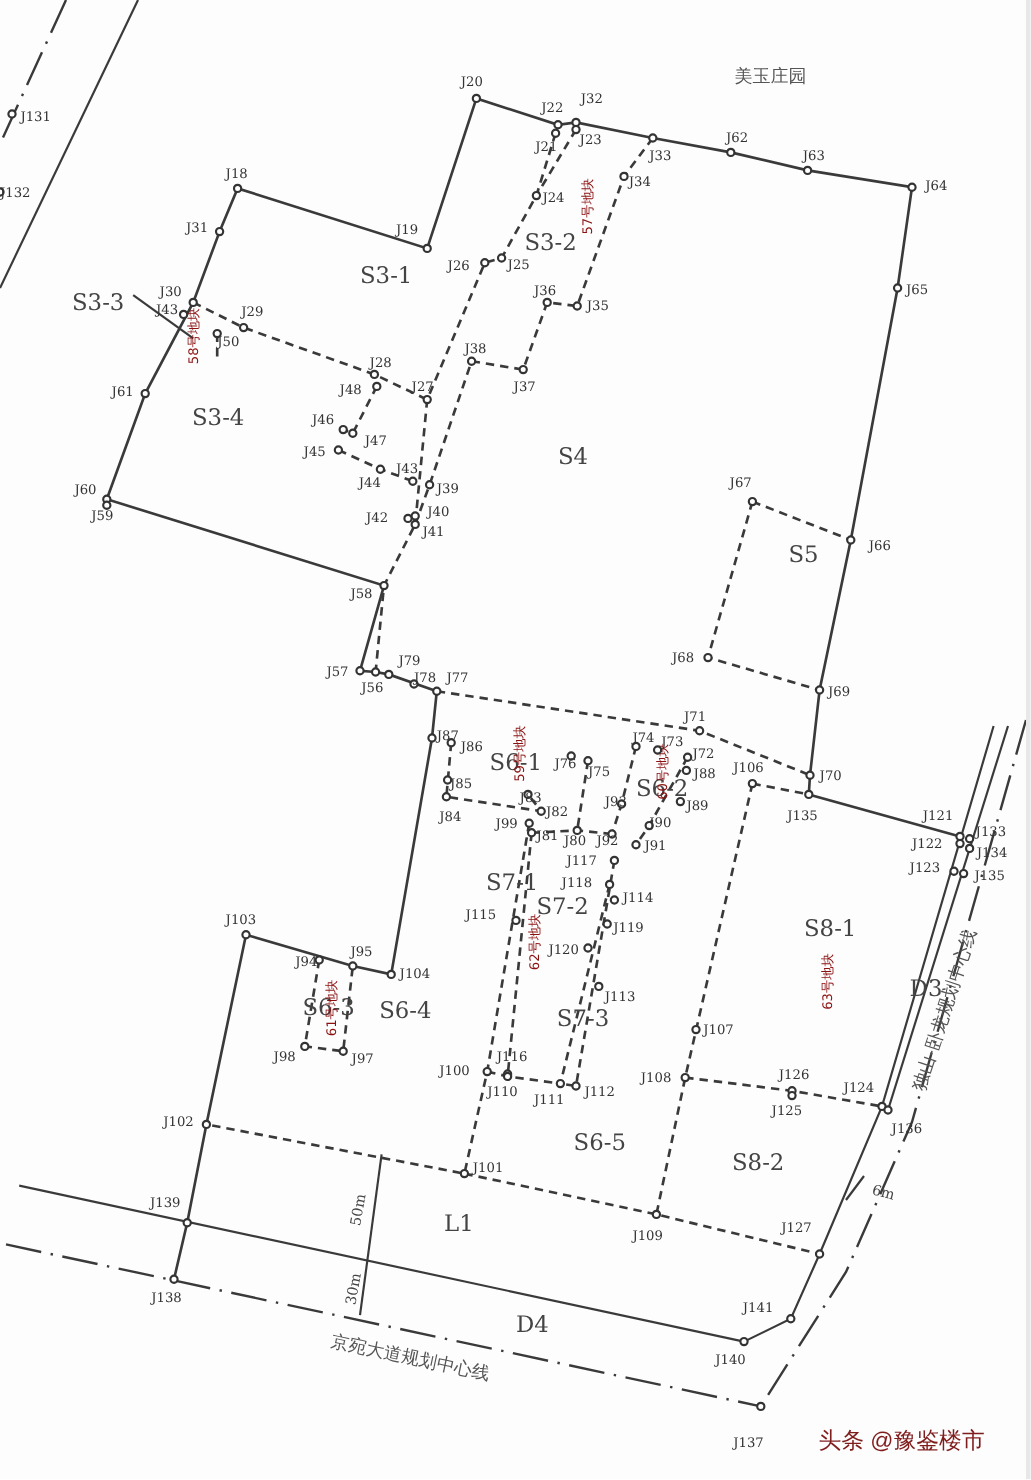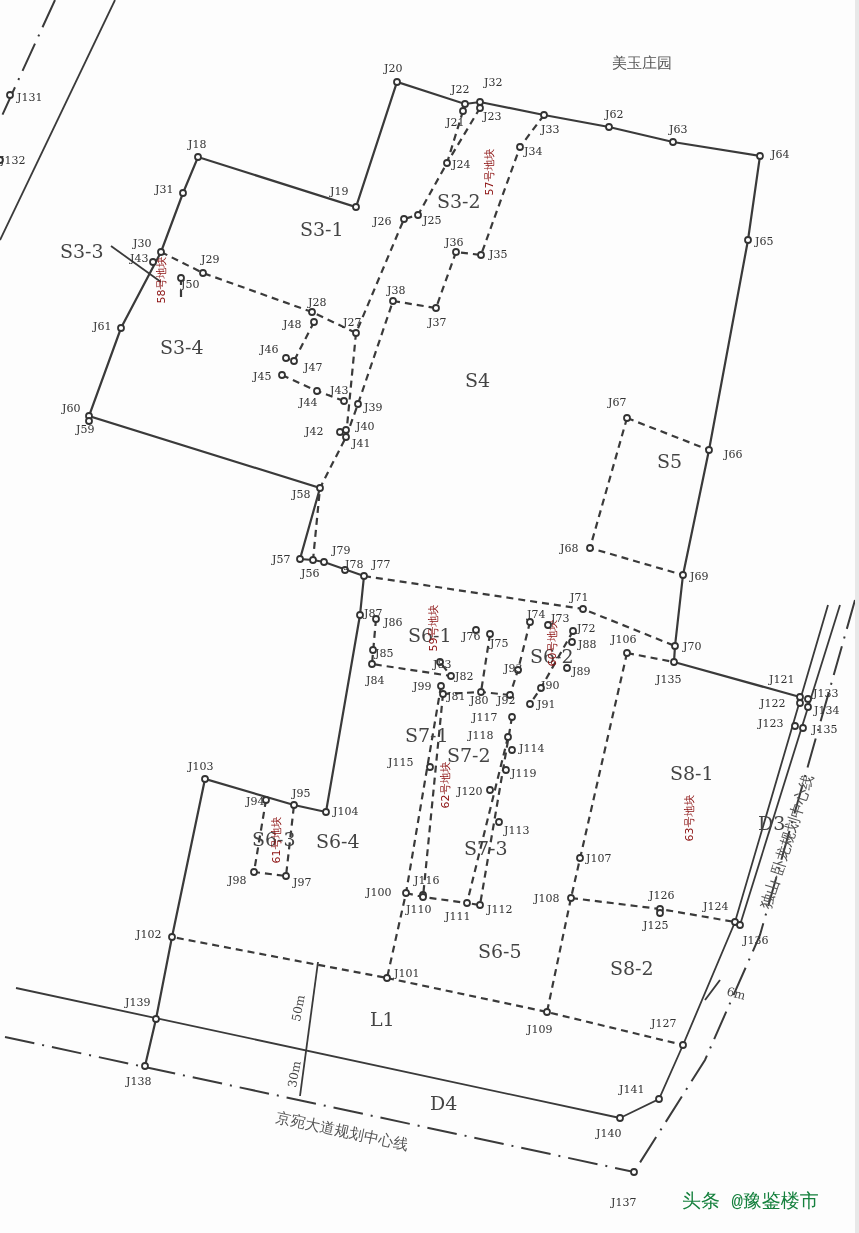--- a/index.html
+++ b/index.html
@@ -8,21 +8,21 @@
   .ln-solid { stroke:#3a3a3a; stroke-width:2.2; fill:none; }
   .ln-dash { stroke:#3a3a3a; stroke-width:2.2; fill:none; stroke-dasharray:7 5; }
   .ln-road { stroke:#3a3a3a; stroke-width:2; fill:none; stroke-dasharray:30 8 2 8; }
   .ln-thin { stroke:#3a3a3a; stroke-width:1.8; fill:none; }
   .pt { fill:#ffffff; stroke:#333; stroke-width:1.8; }
   .pt-lbl { font-family:"DejaVu Serif", serif; font-size:11px; fill:#333; }
   .zone-lbl { font-family:"DejaVu Serif", serif; font-size:19px; fill:#444; }
   .parcel-lbl { font-family:"DejaVu Sans", sans-serif; font-size:11px; fill:#8b1010; }
   .cn-lbl { font-family:"DejaVu Sans", sans-serif; font-size:15px; fill:#555; }
   .dim-lbl { font-family:"DejaVu Serif", serif; font-size:12px; fill:#444; }
-  #watermark { position:absolute; left:682px; top:1188px; font-family:Liberation Mono, monospace; font-size:19px; color:#15803d; }
+  #watermark { position:absolute; left:682px; top:1188px; font-family:Liberation Sans, sans-serif; font-size:19px; color:#7f1d1d; }
   #right-edge { position:absolute; right:0; top:0; width:4px; height:1233px; background:#e8e8e8; }
 </style>
 </head>
 <body>
 
 <div id="canvas">
   <svg id="map" viewBox="0 0 859 1233" xmlns="http://www.w3.org/2000/svg">
 
     <g>
       <path class="ln-thin" d="M115 0 L0 240"></path>

